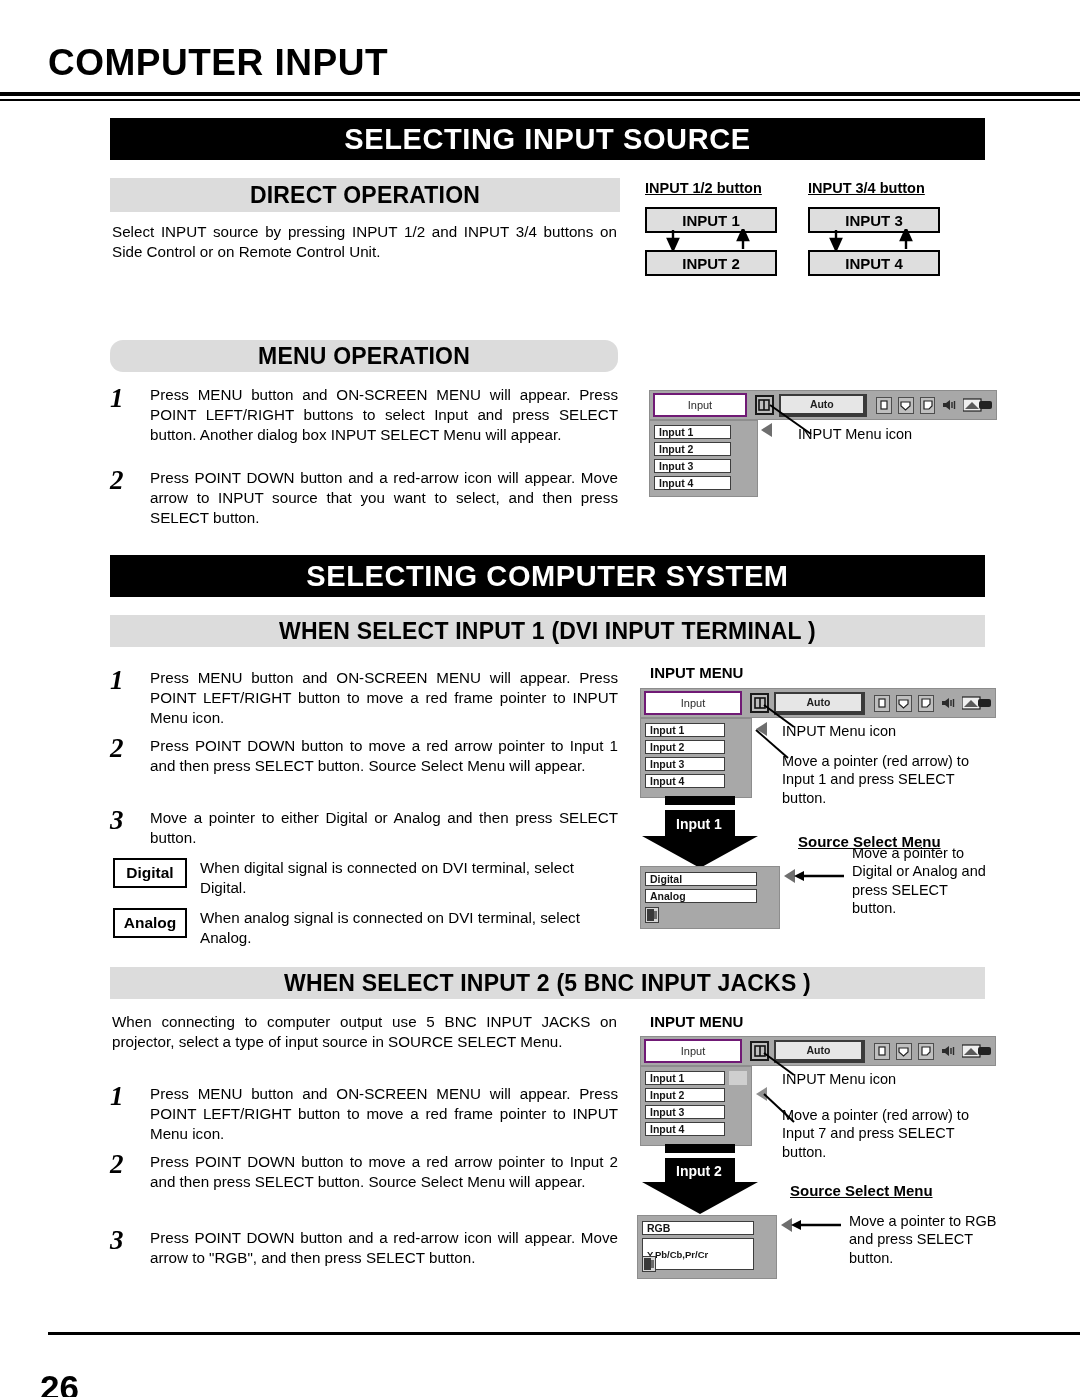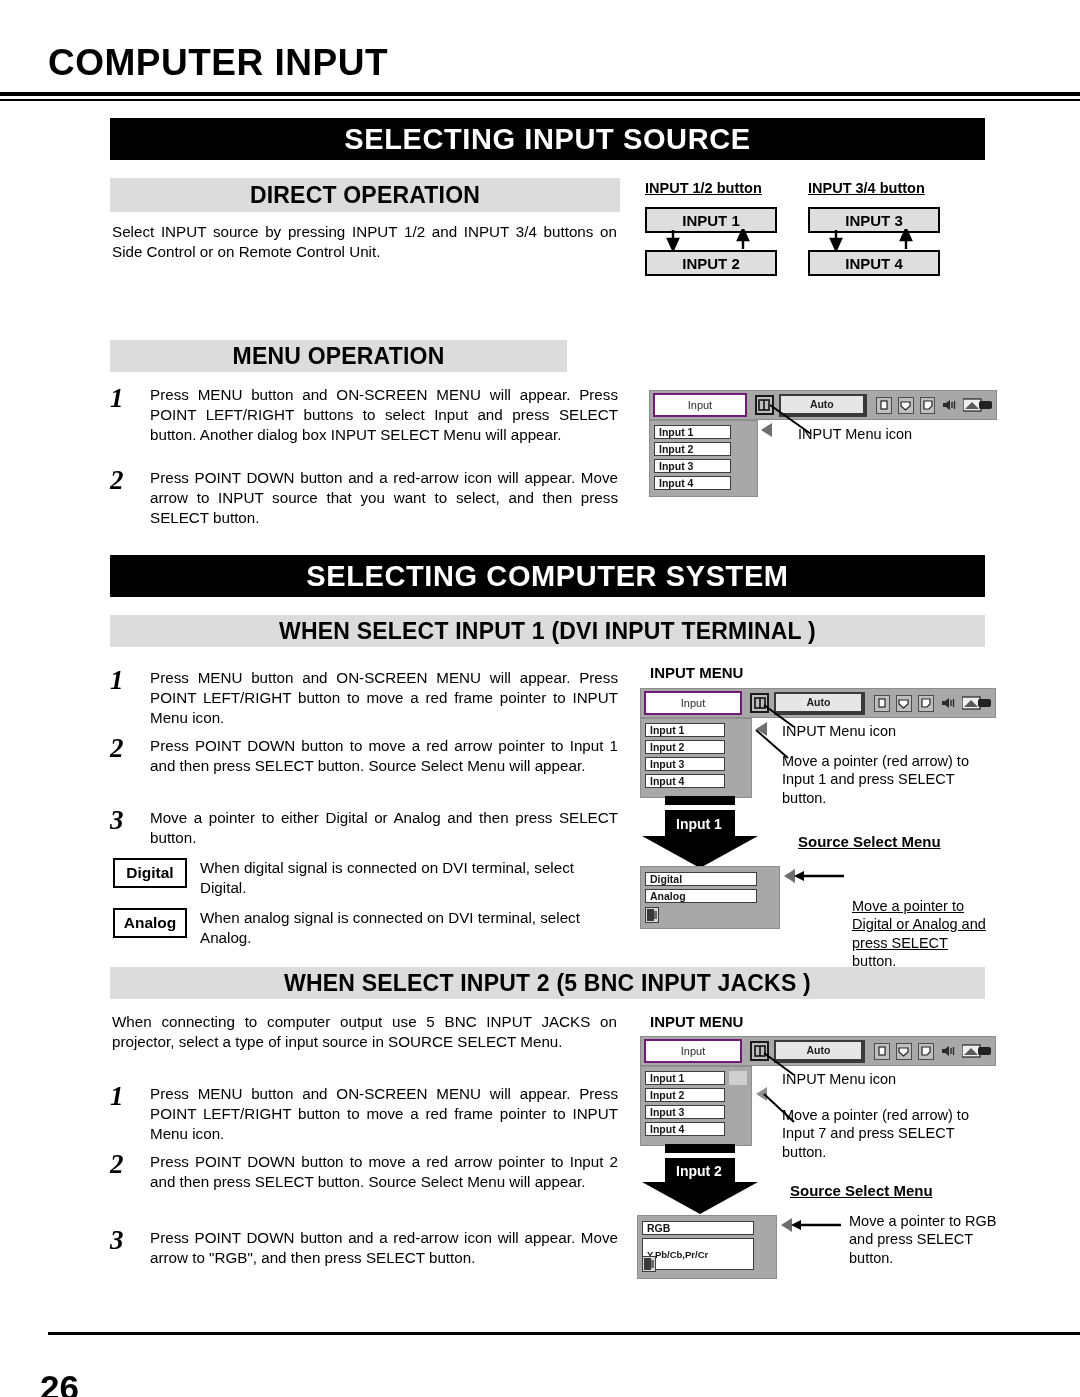--- a/index.html
+++ b/index.html
@@ -278,21 +278,21 @@
   <svg width="128" height="21" viewBox="0 0 128 21">
     <g stroke="#000" stroke-width="2.4" fill="#000">
       <line x1="28" y1="1" x2="28" y2="13"></line>
       <polygon points="28,21 23,10 33,10"></polygon>
       <line x1="98" y1="20" x2="98" y2="8"></line>
       <polygon points="98,0 93,11 103,11"></polygon>
     </g>
   </svg>
 </div>
 
-<div class="subhead" style="left:110px; top:340px; width:457px; height:32px;">MENU OPERATION</div>
+<div class="subhead" style="left:110px; top:340px; width:508px; height:32px;border-radius:13px;">MENU OPERATION</div>
 
 <div class="stepnum" style="left:110px; top:383px;">1</div>
 <div class="para" style="left:150px; top:385px; width:468px;">Press MENU button and ON-SCREEN MENU will appear.  Press POINT LEFT/RIGHT buttons to select Input and press  SELECT button.  Another dialog box INPUT SELECT Menu will appear.</div>
 
 <div class="stepnum" style="left:110px; top:465px;">2</div>
 <div class="para" style="left:150px; top:468px; width:468px;">Press POINT DOWN button and a red-arrow icon will appear. Move arrow to INPUT source that you want to select, and then press SELECT button.</div>
 
 <div class="osd-bar" style="left:649px; top:390px; width:340px; height:28px; padding:0 3px;">
   <div class="osd-tab" style="width:98px; height:20px; margin-right:8px;">Input</div>
   <div class="osd-menuicon" style="width:20px; height:20px; margin-right:5px;">
@@ -441,21 +441,21 @@
         <rect x="1" y="1" width="7" height="12" fill="#3a3a3a"></rect>
         <rect x="8" y="3" width="3" height="8" fill="#6b6b6b"></rect>
       </svg>
   </div>
 </div>
 <div class="osd-pointer" style="left:784px; top:869px;"></div>
 <svg style="position:absolute; left:794px; top:866px;" width="52" height="20" viewBox="0 0 52 20">
   <line x1="50" y1="10" x2="8" y2="10" stroke="#000" stroke-width="2.4"></line>
   <polygon points="0,10 10,5 10,15" fill="#000"></polygon>
 </svg>
-<div class="callout" style="left:852px; top:897px; width:140px;text-decoration:underline;">Move a pointer to Digital or Analog and press SELECT button.</div>
+<div class="callout" style="left:852px; top:844px; width:140px;">Move a pointer to Digital or Analog and press SELECT button.</div>
 
 <div class="subhead" style="left:110px; top:967px; width:875px; height:32px;">WHEN SELECT INPUT 2 (5 BNC INPUT JACKS )</div>
 
 <div class="para" style="left:112px; top:1012px; width:505px;">When connecting to computer output use 5 BNC INPUT JACKS on projector, select a type of input source in SOURCE SELECT Menu.</div>
 
 <div class="stepnum" style="left:110px; top:1081px;">1</div>
 <div class="para" style="left:150px; top:1084px; width:468px;">Press MENU button and ON-SCREEN MENU will appear.  Press POINT LEFT/RIGHT button to move a red frame pointer to INPUT Menu icon.</div>
 
 <div class="stepnum" style="left:110px; top:1149px;">2</div>
 <div class="para" style="left:150px; top:1152px; width:468px;">Press POINT DOWN button to move a red arrow pointer to Input 2 and then press SELECT button.  Source Select Menu will appear.</div>

